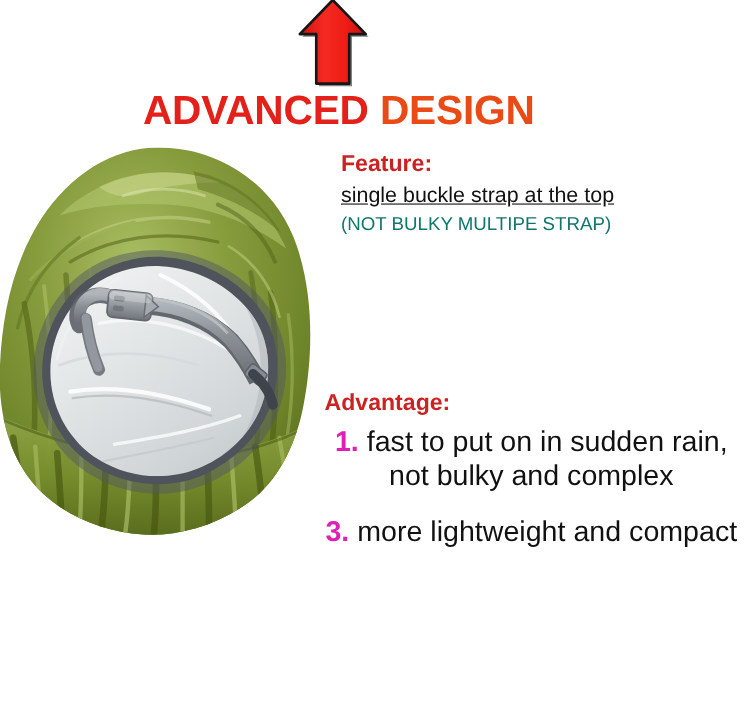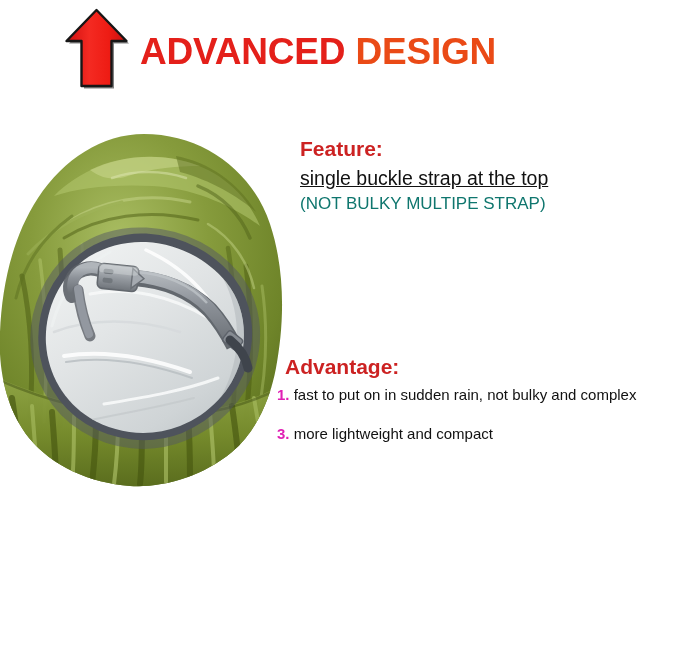--- a/index.html
+++ b/index.html
@@ -26,20 +26,21 @@
     position: absolute;
     left: 0;
     top: 0;
     width: 552px;
     height: 100px;
     display: flex;
     align-items: center;
     justify-content: flex-start;
     padding-left: 64px;
     box-sizing: border-box;
+    flex-direction: column;
   }
 
   .arrow-icon {
     width: 66px;
     height: 82px;
     flex: 0 0 auto;
     margin-right: 10px;
     margin-top: -2px;
   }
 
@@ -64,21 +65,21 @@
   }
   .product-photo svg {
     display: block;
     width: 100%;
     height: 100%;
   }
 
   
   .text-column {
     position: absolute;
-    left: 277px;
+    left: 287px;
     top: 136px;
     width: 392px;
     color: #111111;
   }
 
   .block-feature { margin-left: 23px; }
 
   .section-heading {
     color: #cc2222;
     font-size: 21px;
@@ -108,25 +109,26 @@
     margin-left: 8px;
     margin-bottom: 7px;
   }
 
   .adv-list {
     list-style: none;
     margin: 0;
     padding: 0;
   }
   .adv-item {
-    font-size: 15px;
+    font-size: 26px;
     line-height: 1.17;
     color: #111111;
     margin-bottom: 19px;
     font-weight: normal;
+    text-align: center;
   }
   .adv-item:last-child { margin-bottom: 0; }
   .adv-num {
     color: #e020b4;
     font-weight: bold;
   }
   .adv-item-2 { letter-spacing: -0.15px; }
   .adv-item-3 { margin-top: 21px; }
 </style>
 </head>

